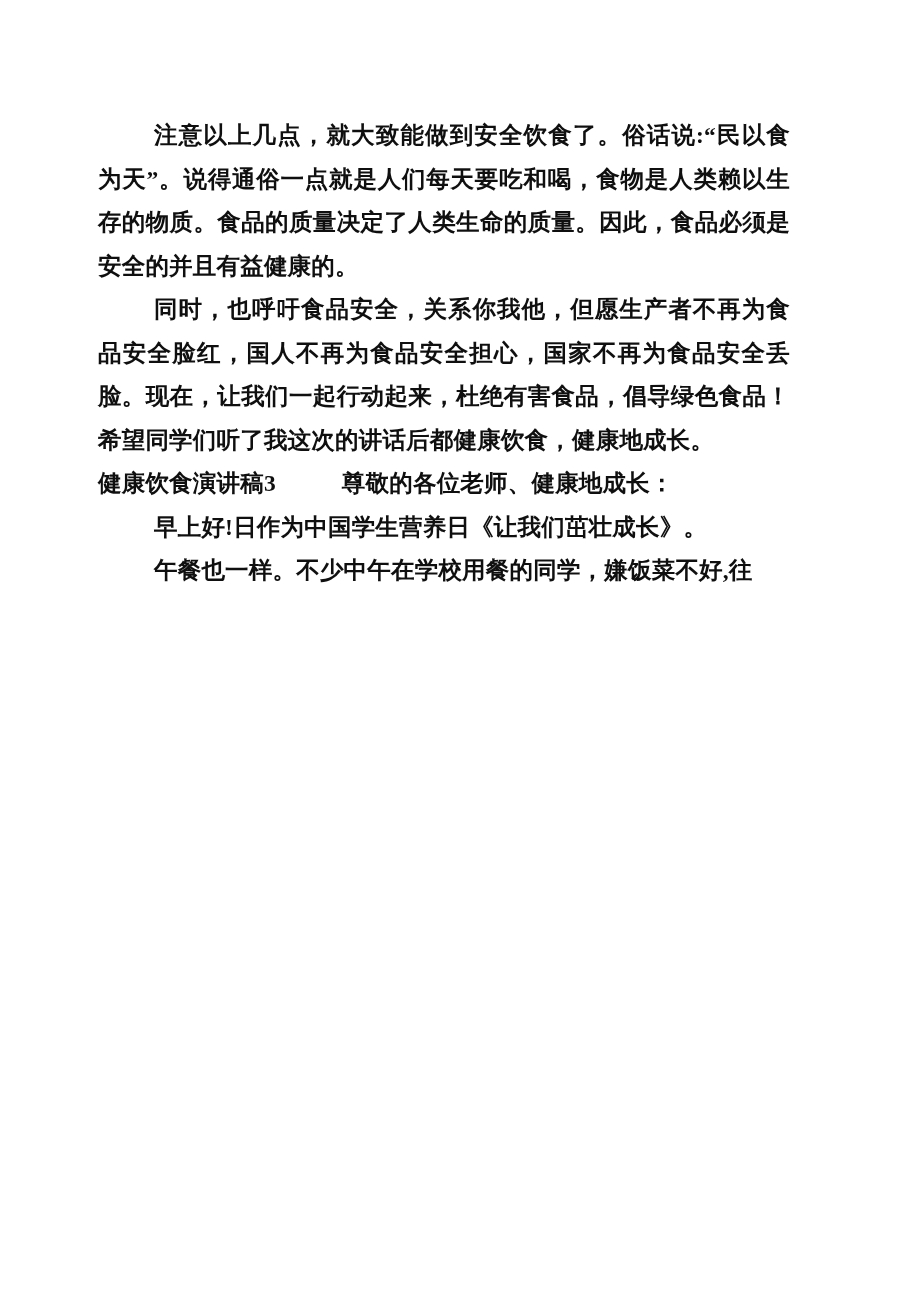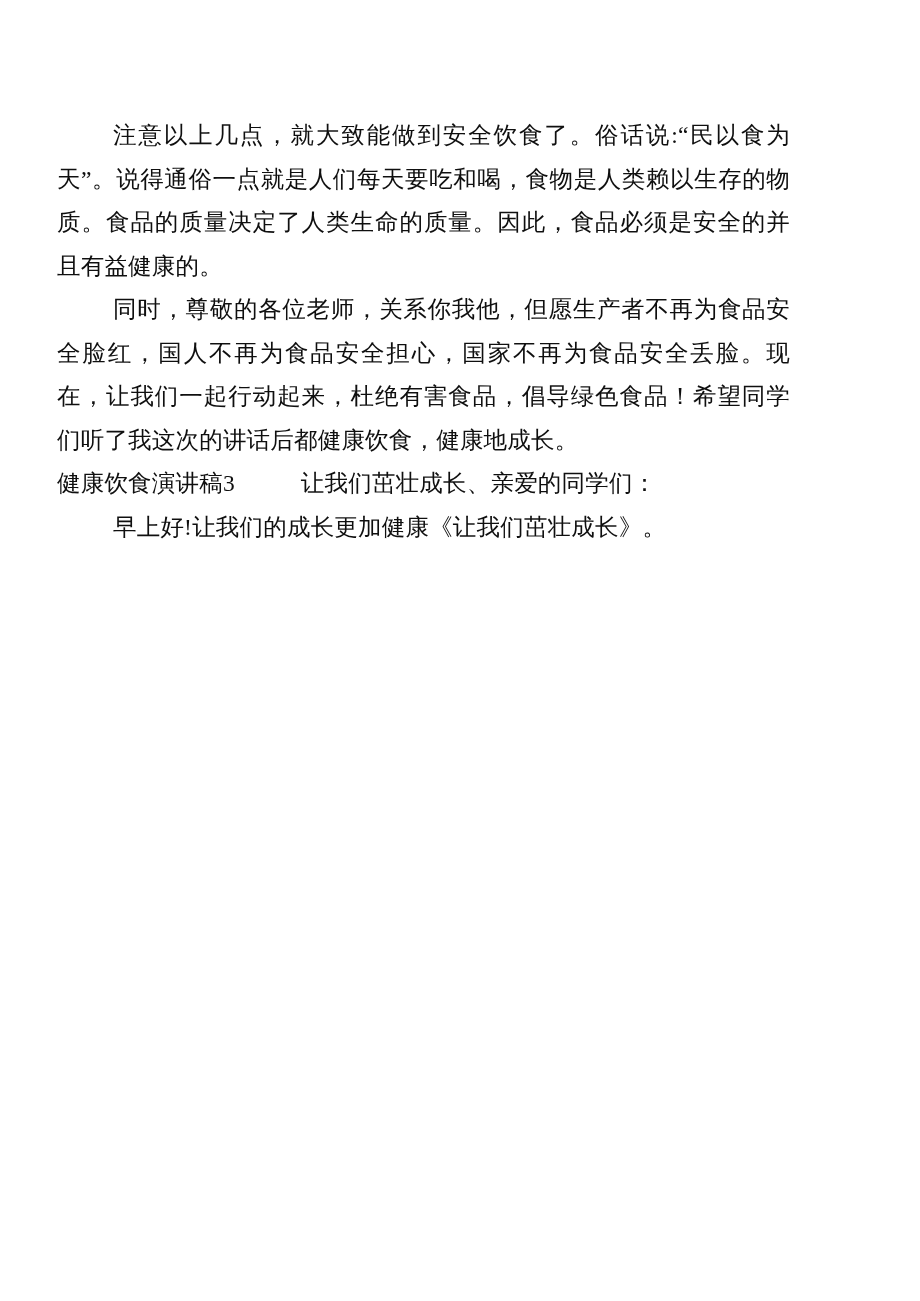--- a/index.html
+++ b/index.html
@@ -9,26 +9,27 @@
   }
   body {
     width: 920px;
     height: 1301px;
     overflow: hidden;
   }
   .page {
     box-sizing: border-box;
     width: 920px;
     height: 1301px;
-    padding: 114px 130px 0 57px;
+    padding: 114px 130px 0 98px;
     background: #ffffff;
     font-family: "Liberation Serif", "DejaVu Serif", serif;
     font-size: 23.5px;
     line-height: 43.5px;
     color: #0f0f0f;
+    font-weight: bold;
   }
   .page p {
     margin: 0;
     padding: 0;
     text-align: justify;
     text-justify: inter-ideograph;
     text-indent: 56px;
     letter-spacing: 0.2px;
   }
   .page p.no-indent {
@@ -38,23 +39,24 @@
     display: inline-block;
     width: 66px;
   }
 </style>
 </head>
 <body>
 
 <div class="page">
   <p>注意以上几点，就大致能做到安全饮食了。俗话说:“民以食为天”。说得通俗一点就是人们每天要吃和喝，食物是人类赖以生存的物质。食品的质量决定了人类生命的质量。因此，食品必须是安全的并且有益健康的。</p>
 
-  <p>同时，尊敬的各位老师，关系你我他，但愿生产者不再为食品安全脸红，国人不再为食品安全担心，国家不再为食品安全丢脸。现在，让我们一起行动起来，杜绝有害食品，倡导绿色食品！希望同学们听了我这次的讲话后都健康饮食，健康地成长。</p>
+  <p>同时，也呼吁食品安全，关系你我他，但愿生产者不再为食品安全脸红，国人不再为食品安全担心，国家不再为食品安全丢脸。现在，让我们一起行动起来，杜绝有害食品，倡导绿色食品！希望同学们听了我这次的讲话后都健康饮食，健康地成长。</p>
 
   <p class="no-indent">
-    <span>健康饮食演讲稿3</span><span class="heading-gap"></span><span>让我们茁壮成长、亲爱的同学们：</span>
+    <span>健康饮食演讲稿3</span><span class="heading-gap"></span><span>尊敬的各位老师、健康地成长：</span>
   </p>
 
-  <p>早上好!让我们的成长更加健康《让我们茁壮成长》。</p>
+  <p>早上好!日作为中国学生营养日《让我们茁壮成长》。</p>
 
 
 
+  <p>午餐也一样。不少中午在学校用餐的同学，嫌饭菜不好,往</p>
 </div>
 
 </body></html>

